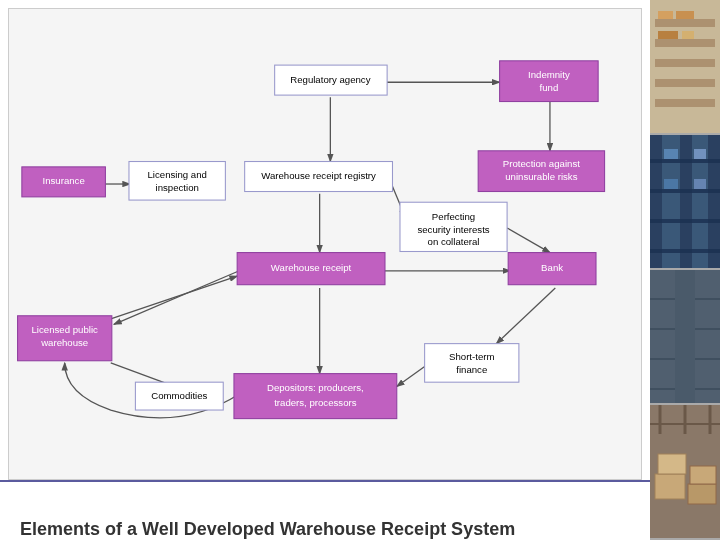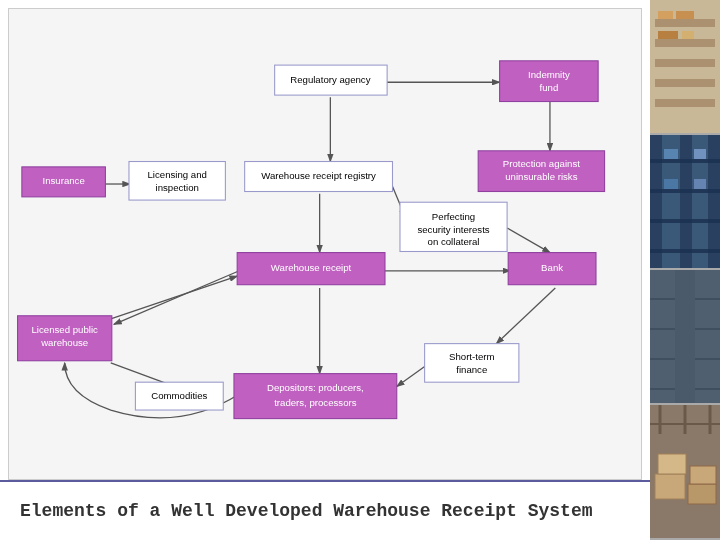--- a/index.html
+++ b/index.html
@@ -34,24 +34,23 @@
       position: relative;
       background: #f5f5f5;
       border: 1px solid #ccc;
       margin: 8px 8px 0 8px;
     }
 
     .footer-bar {
       height: 60px;
       background: #ffffff;
       display: flex;
-      align-items: center;
+      align-items: flex-end;
       padding: 0 20px;
       border-top: 2px solid #5b5b9e;
-      font-family: Liberation Mono, monospace;
     }
 
     .footer-text {
       font-size: 18px;
       font-weight: bold;
       color: #333;
     }
 
     
     .photo-strip {

